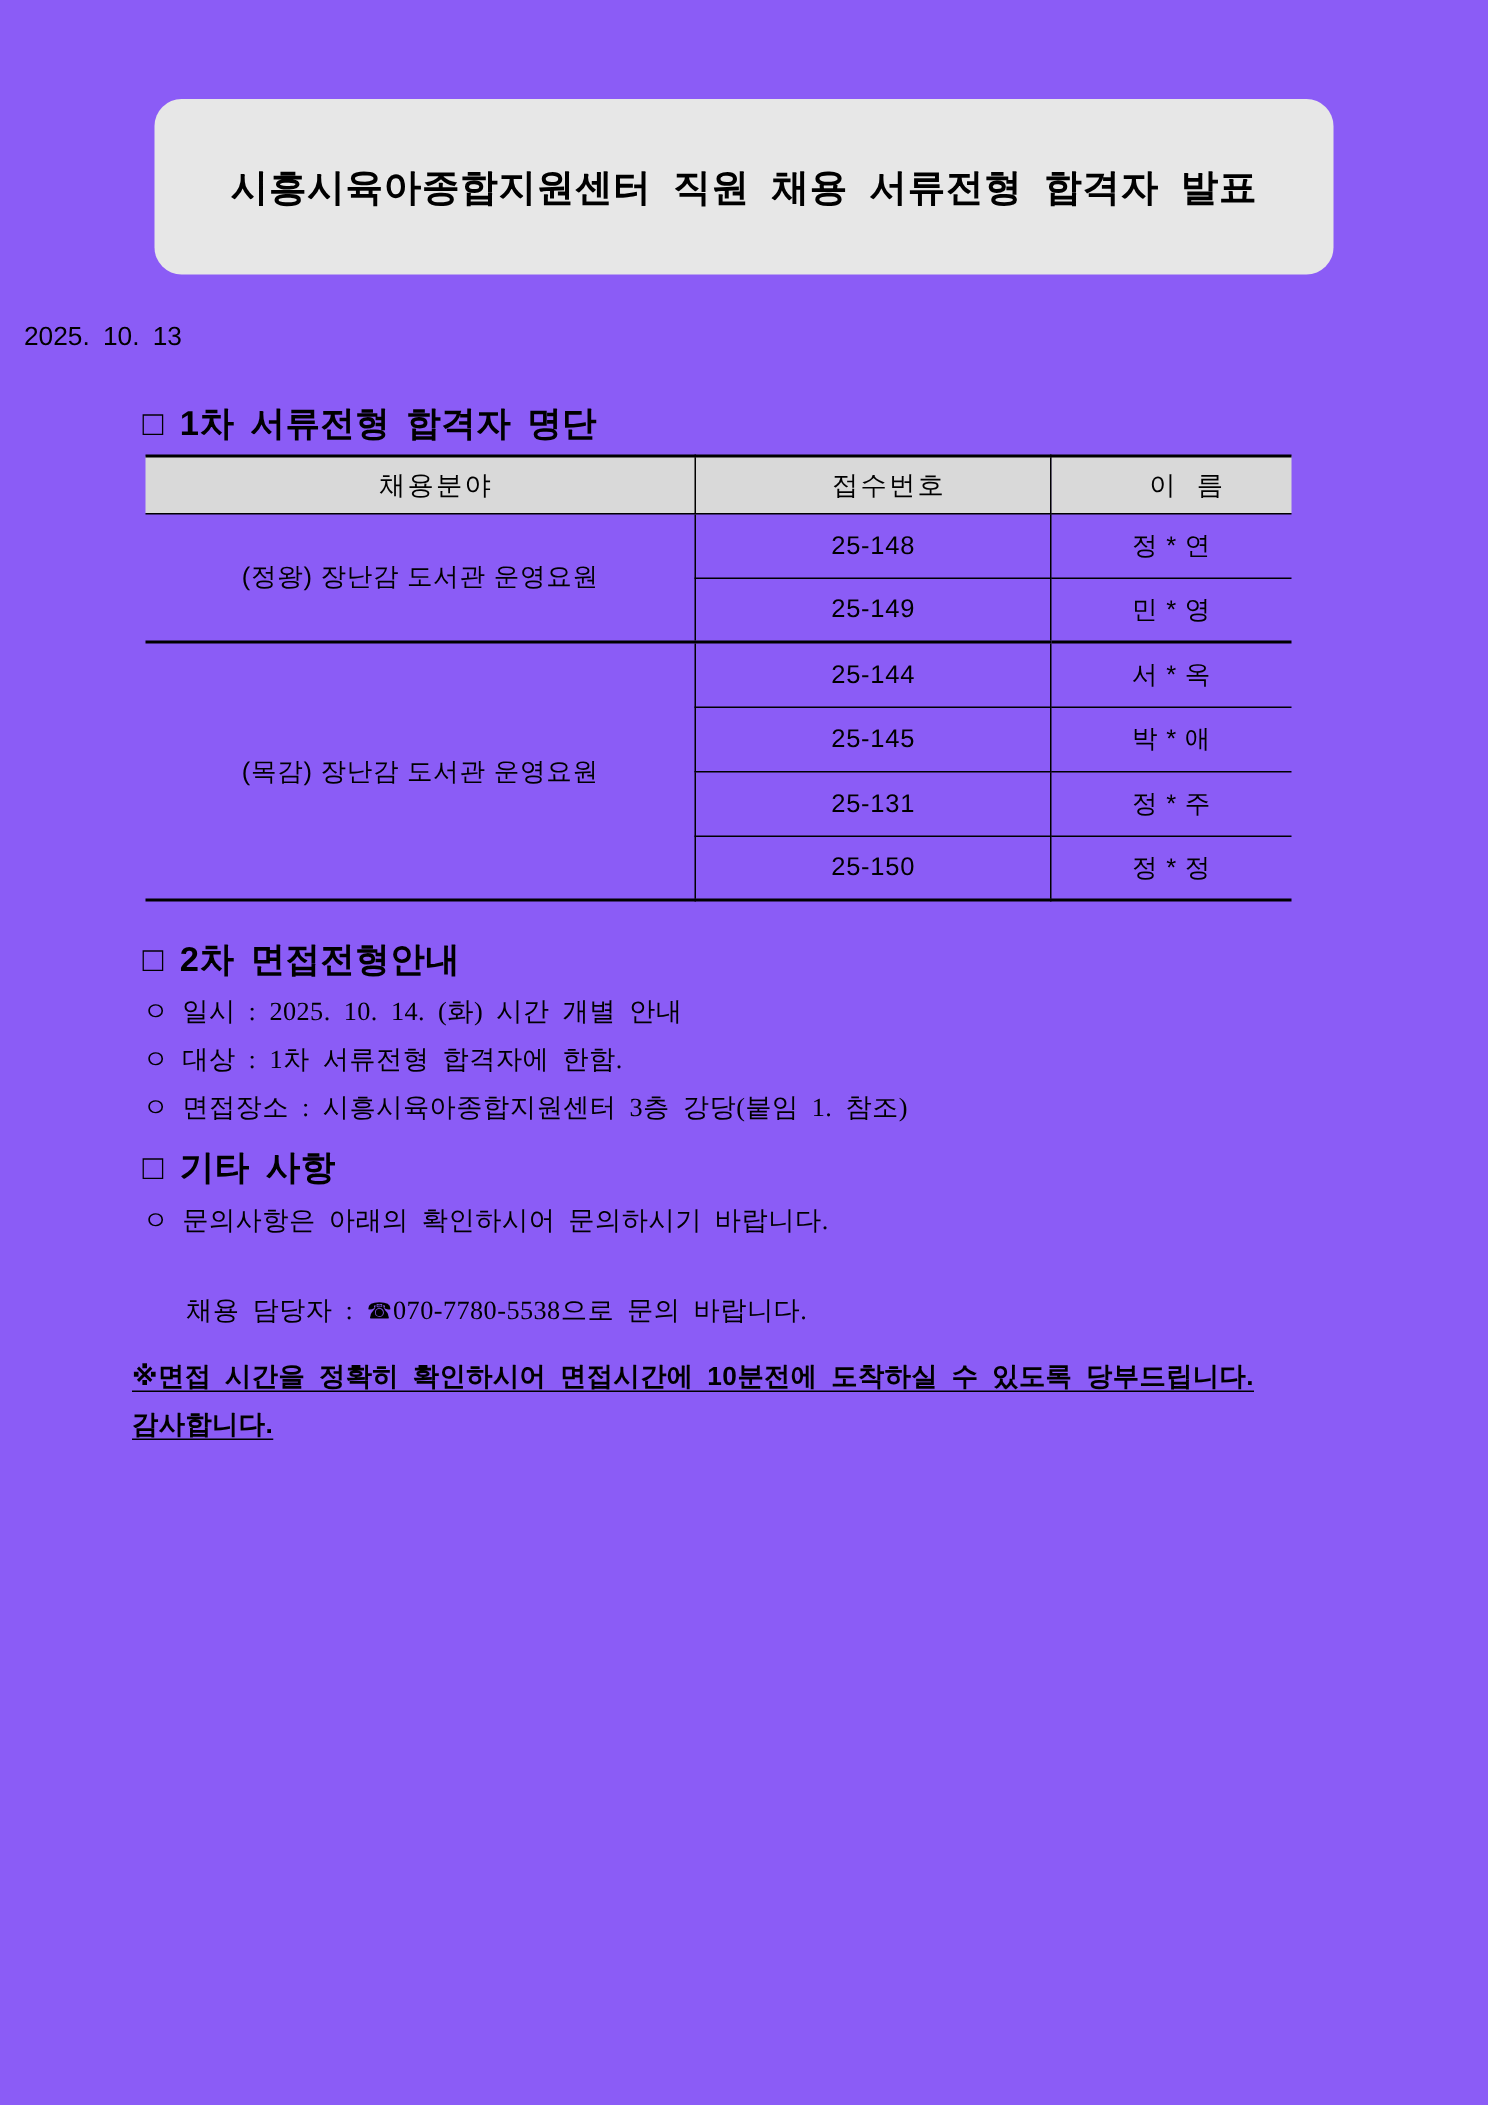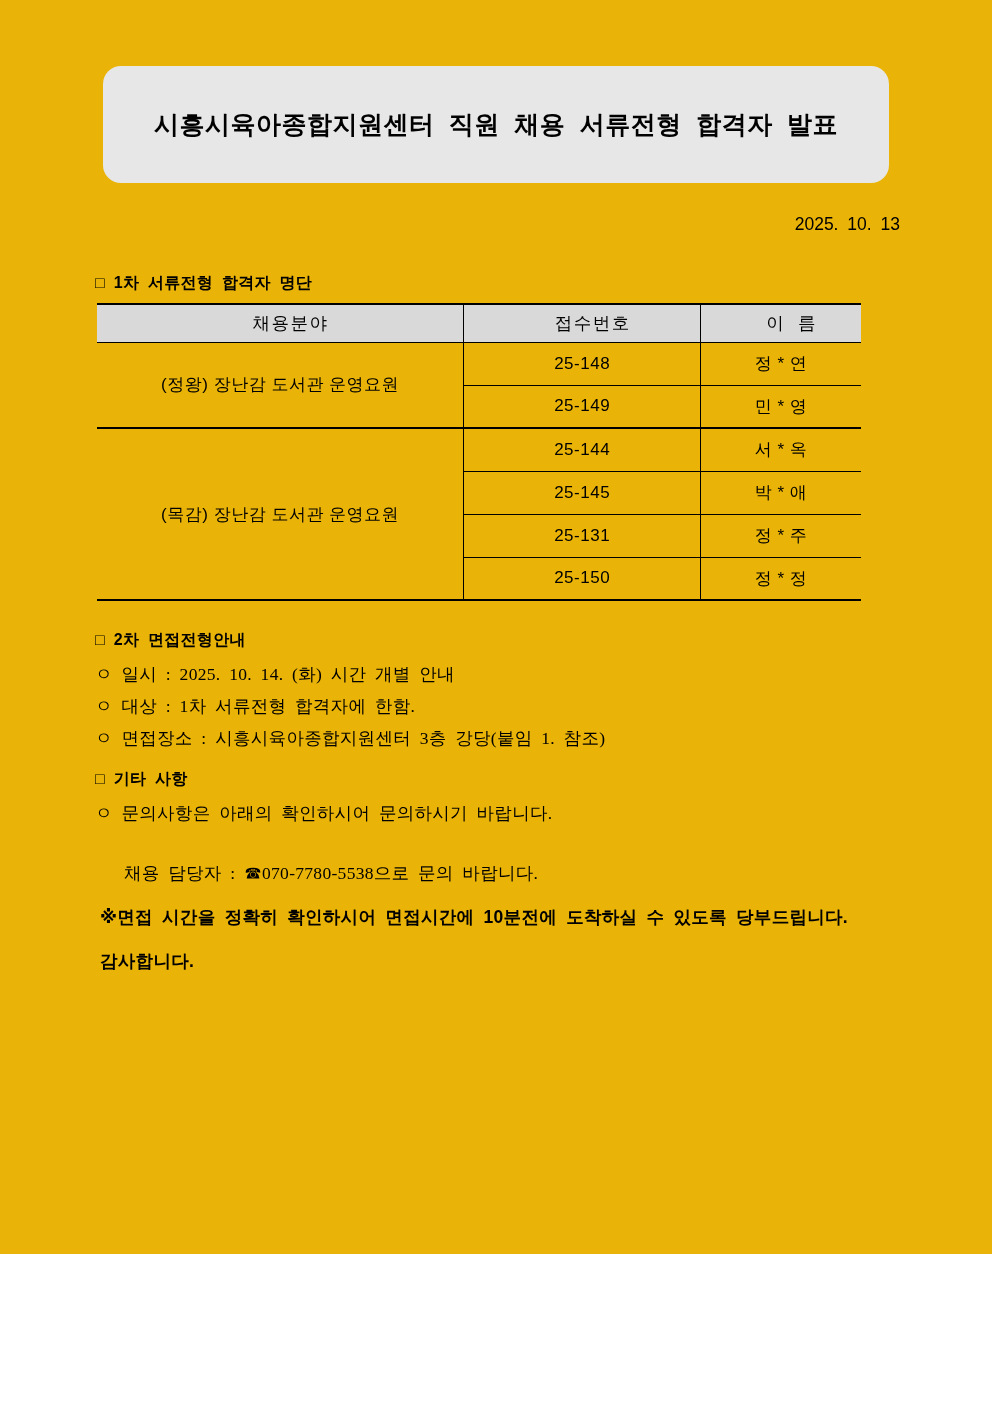--- a/index.html
+++ b/index.html
@@ -10,23 +10,23 @@
   }
   * { box-sizing: border-box; }
   html, body { margin: 0; padding: 0; background: #ffffff; }
   body {
     font-family: "Liberation Sans", "DejaVu Sans", sans-serif;
     color: var(--text-color);
   }
   .page {
     position: relative;
     width: 992px;
-    height: 1254px;
+    height: 1403px;
     margin: 0 auto;
-    background: #eab308;
+    background: #8b5cf6;
     overflow: hidden;
   }
   
   .title-box {
     margin: 66px 0 0 103px;
     width: 786px;
     height: 117px;
     background: var(--title-box-bg, #e7e7e7);
     border-radius: 18px;
     display: flex;
@@ -46,31 +46,30 @@
     margin: 43px 60px 0 95px;
     font-size: 17.5px;
     line-height: 33px;
     letter-spacing: 0.3px;
     word-spacing: 4px;
   }
   .intro p { margin: 0; }
   
   .date-block {
     margin: 26px 92px 0 16px;
-    text-align: right;
     font-size: 17.5px;
     line-height: 31px;
     word-spacing: 4px;
   }
   .date-block p { margin: 0; }
   .date-block .signer { letter-spacing: 3px; }
   
   .sec-heading {
     margin: 0 0 0 95px;
-    font-size: 16px;
+    font-size: 23px;
     font-weight: bold;
     letter-spacing: 0.3px;
     word-spacing: 4px;
     line-height: 25px;
   }
   .sec1-heading { margin-top: 30px; }
   .sec2-heading { margin-top: 26px; }
   .sec3-heading { margin-top: 12px; }
   
   table.pass-table {
@@ -106,25 +105,26 @@
     border-right: 1px solid var(--border-color);
   }
   .pass-table tr.group-sep td { border-top: 2px solid var(--border-color); }
   
   .bullet-list { margin: 6px 60px 0 95px; font-size: 17.5px; font-family: Liberation Serif, serif; }
   .bullet-list p { margin: 0; line-height: 32px; letter-spacing: 0.3px; word-spacing: 4px; }
   .bullet-list p.indented { padding-left: 29px; margin-top: 28px; }
   
   .footer-note { margin: 12px 60px 0 88px; font-size: 17.5px; }
   .footer-note p {
-    margin: 12px;
+    margin: 0;
     line-height: 32px;
     font-weight: bold;
     letter-spacing: 0.3px;
     word-spacing: 4px;
+    text-decoration: underline;
     text-underline-offset: 4px;
   }
 </style>
 </head>
 <body>
 
 <div class="page">
 
   <div class="title-box">
     <h1>시흥시육아종합지원센터 직원 채용 서류전형 합격자 발표</h1>

